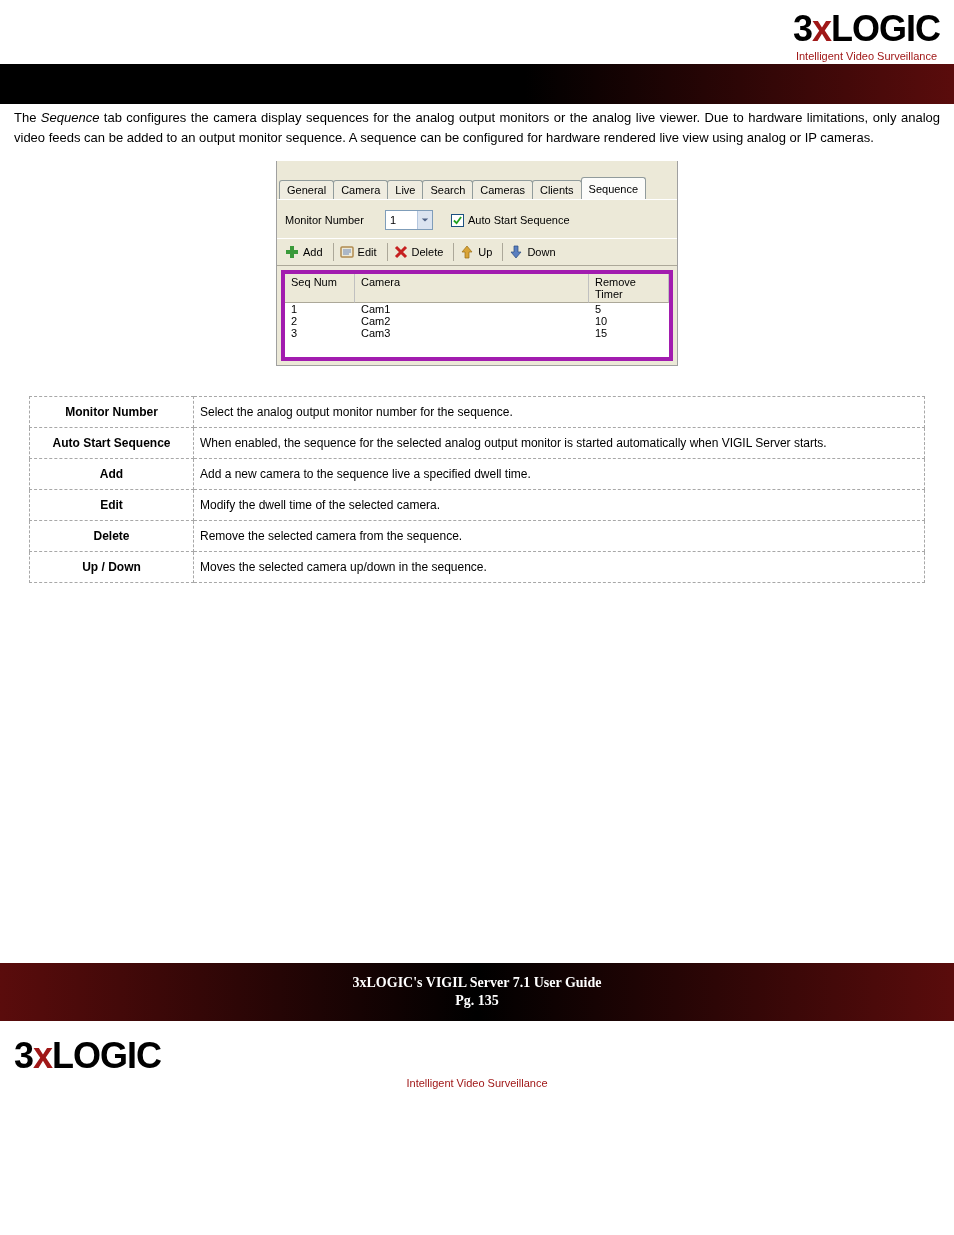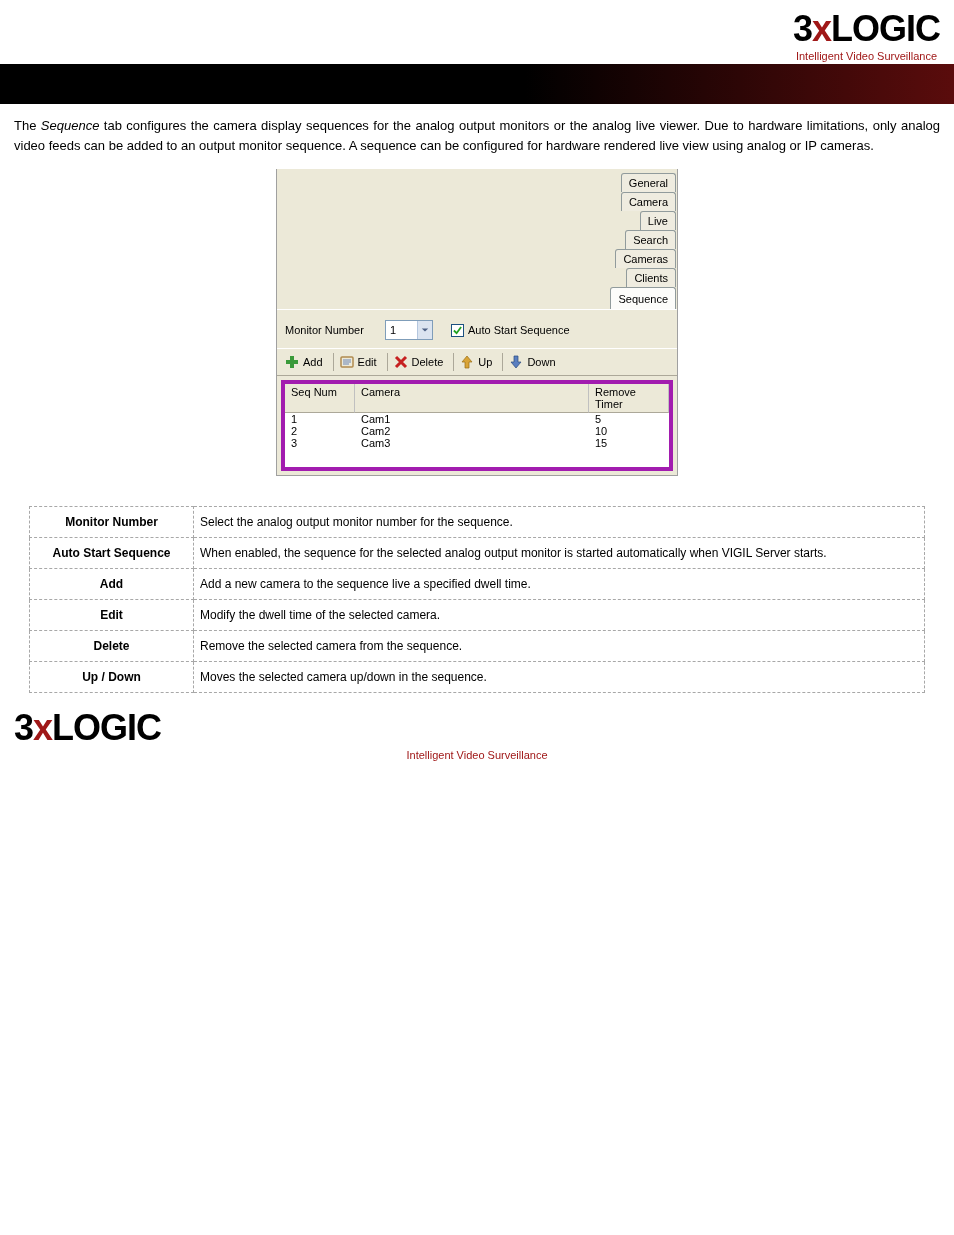--- a/index.html
+++ b/index.html
@@ -42,42 +42,41 @@
   .section-heading {
     font-family: Verdana, sans-serif;
     font-size: 15px;
     font-weight: bold;
     color: #a01818;
     margin: 12px 0 4px 0;
   }
   .body-text {
     font-size: 13px;
     line-height: 1.5;
-    margin: 12px 0 14px 0;
+    margin: 4px 0 14px 0;
     text-align: justify;
   }
   .body-text em { font-style: italic; }
 
   .ui-shot {
     width: 402px;
     margin: 0 auto 30px auto;
     font-family: Tahoma, sans-serif;
     font-size: 11px;
     color: #000;
     border: 1px solid #a0a0a0;
     border-top: none;
     background: #ece9d8;
   }
   .tabs {
     display: flex;
     align-items: flex-end;
-    padding: 4px 2px 0 2px;
+    padding: 16px 2px 0 2px;
     background: #ece9d8;
     border-bottom: 1px solid #fff;
-    flex-direction: column;
   }
   .tab {
     padding: 3px 7px 3px 7px;
     border: 1px solid #919b9c;
     border-bottom: none;
     border-radius: 3px 3px 0 0;
     background: #efece0;
     margin-right: -1px;
     position: relative;
     font-size: 11px;
@@ -348,20 +347,24 @@
       <td class="term">Delete</td>
       <td>Remove the selected camera from the sequence.</td>
     </tr>
     <tr>
       <td class="term">Up / Down</td>
       <td>Moves the selected camera up/down in the sequence.</td>
     </tr>
   </tbody>
     </table>
 
+  <div class="footer-band">
+    <div>3xLOGIC's VIGIL Server 7.1 User Guide</div>
+    <div>Pg. 135</div>
+  </div>
 
   <div class="footer-logo-row">
     <div class="logo">
       <div class="logo-main">
         <span>3</span><span class="x">x</span><span>LOGIC</span>
       </div>
       <div class="logo-tag">Intelligent Video Surveillance</div>
     </div>
   </div>
 

